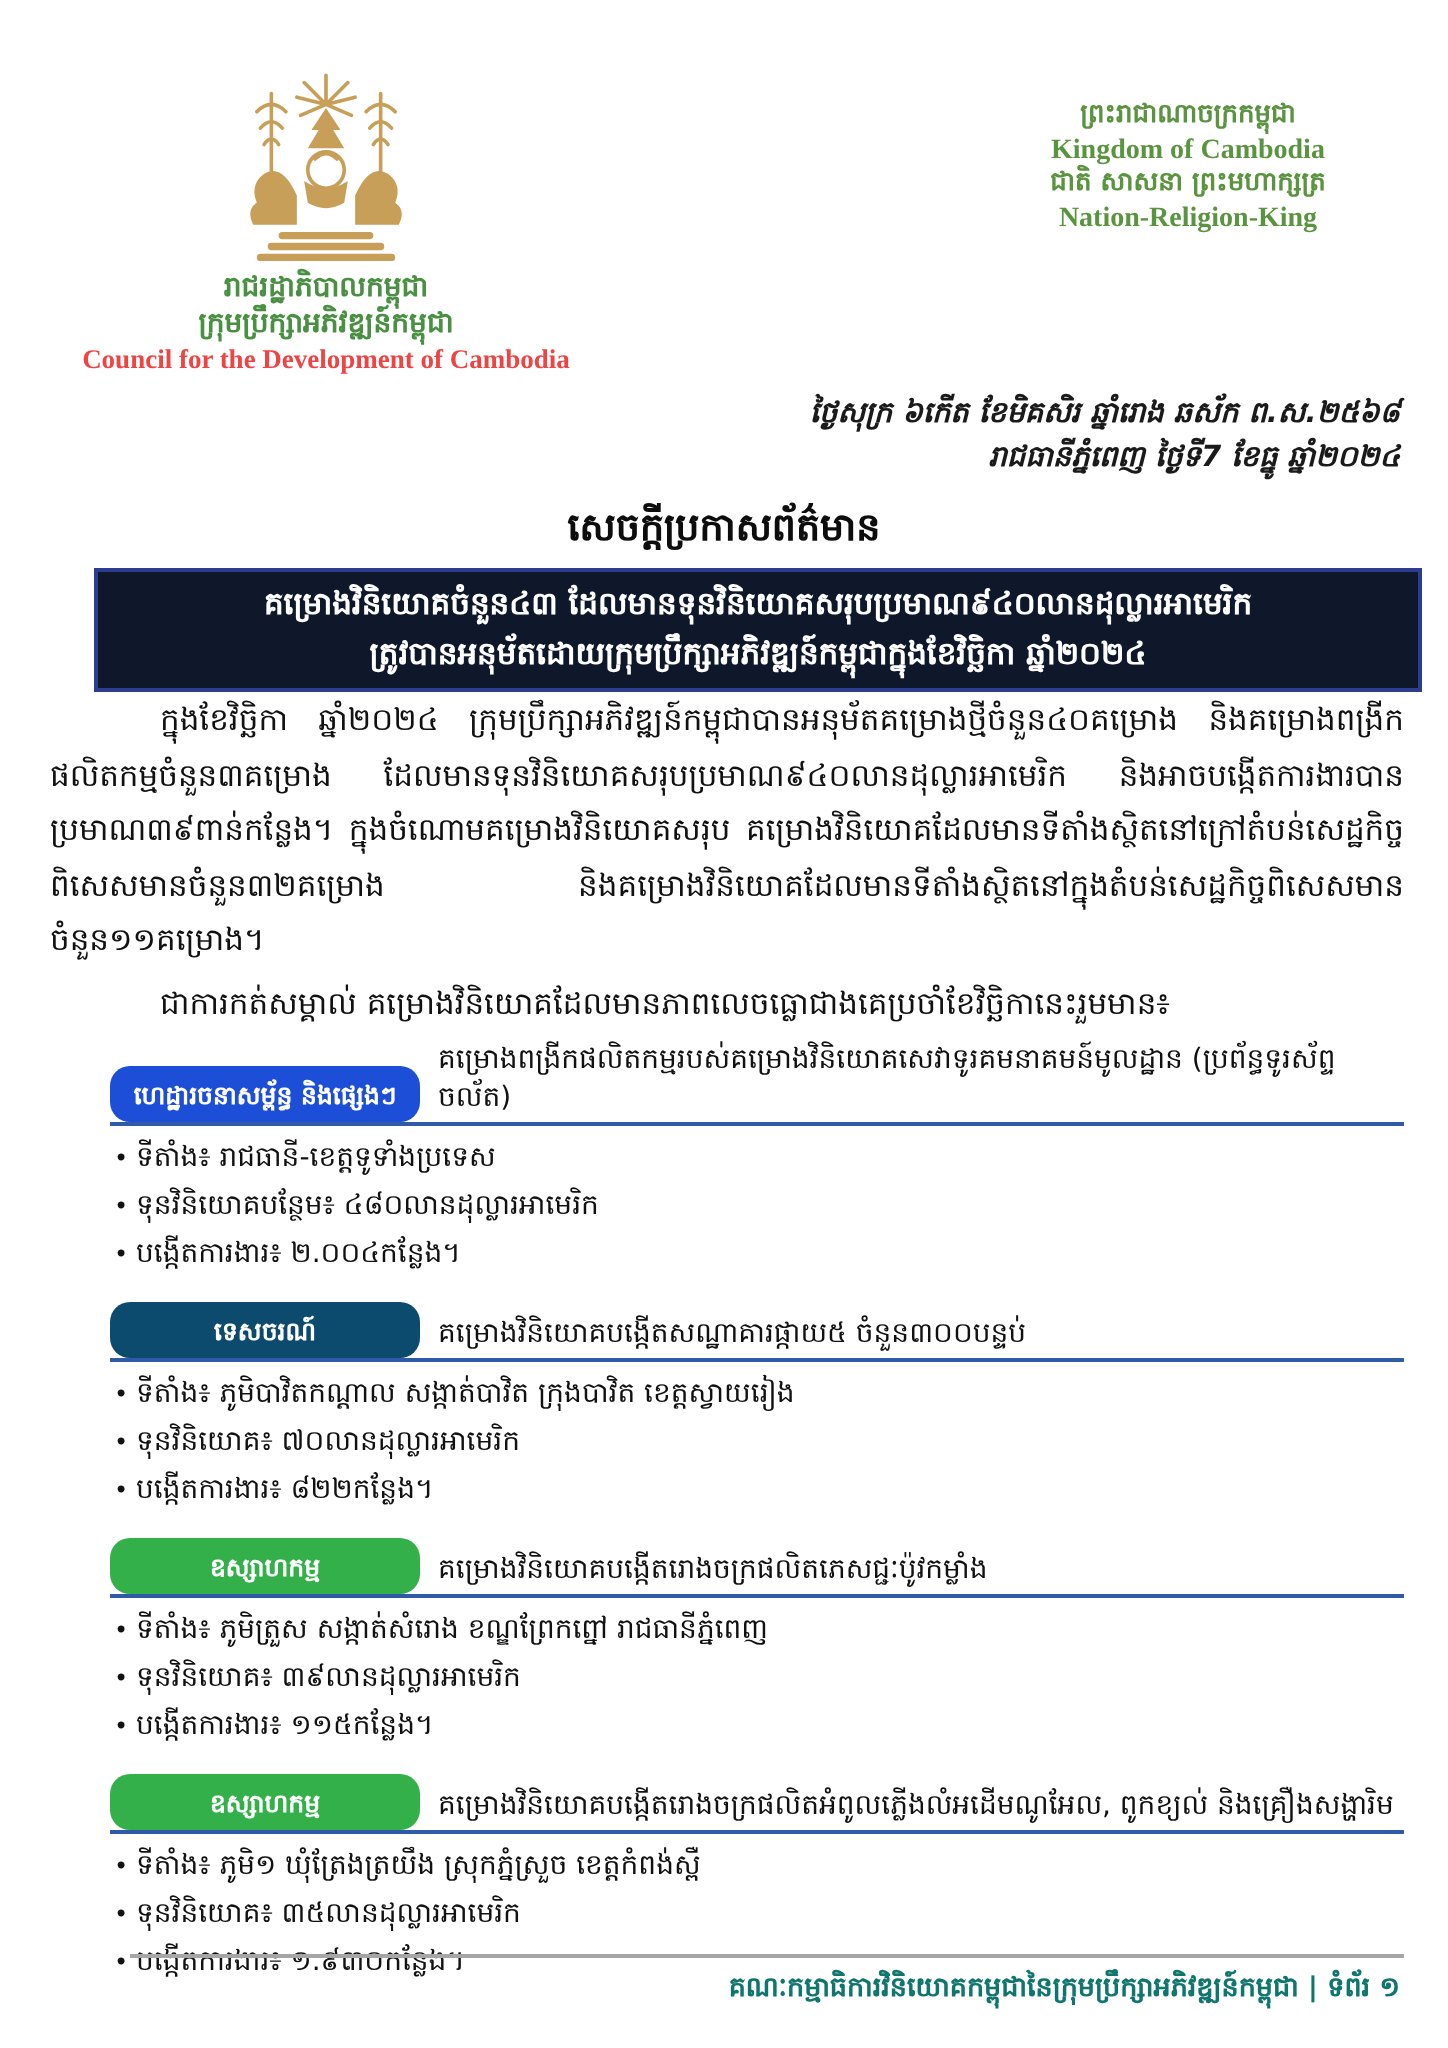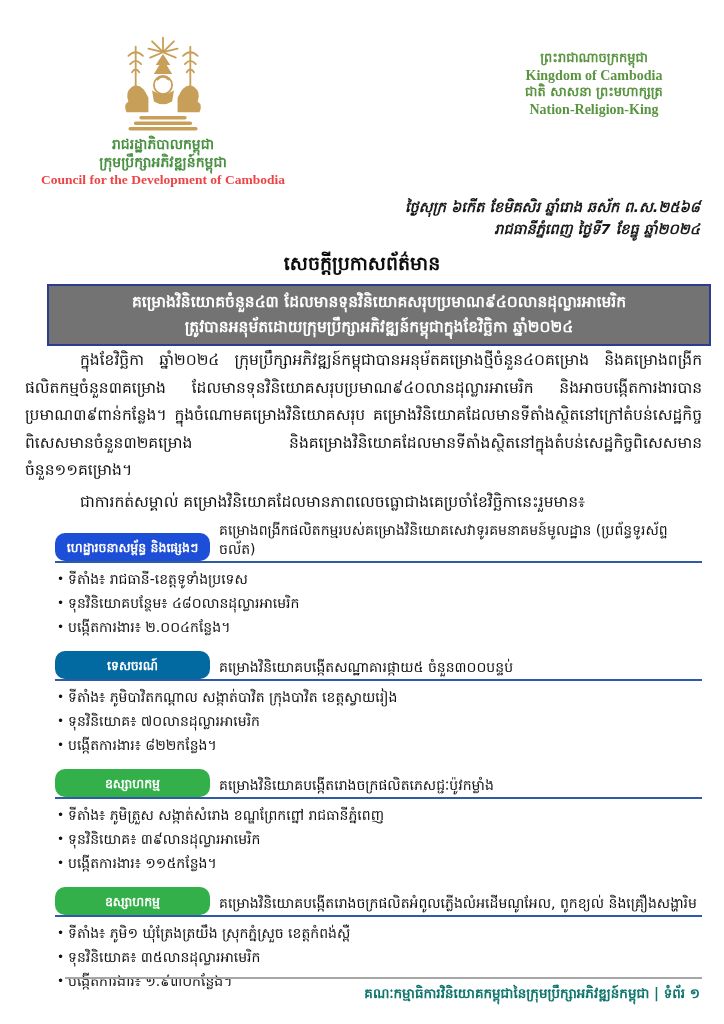--- a/index.html
+++ b/index.html
@@ -84,21 +84,21 @@
     <div class="en">Nation-Religion-King</div>
   </div>
 
   <div class="dateline">
     <div>ថ្ងៃសុក្រ ៦កើត ខែមិគសិរ ឆ្នាំរោង ឆស័ក ព.ស.២៥៦៨</div>
     <div>រាជធានីភ្នំពេញ ថ្ងៃទី7 ខែធ្នូ ឆ្នាំ២០២៤</div>
   </div>
 
   <div class="doc-title">សេចក្តីប្រកាសព័ត៌មាន</div>
 
-  <div class="banner" style="background-color: #737373;">
+  <div class="banner" style="background-color: #0f172a;">
     <div>គម្រោងវិនិយោគចំនួន៤៣ ដែលមានទុនវិនិយោគសរុបប្រមាណ៩៤០លានដុល្លារអាមេរិក</div>
     <div>ត្រូវបានអនុម័តដោយក្រុមប្រឹក្សាអភិវឌ្ឍន៍កម្ពុជាក្នុងខែវិច្ឆិកា ឆ្នាំ២០២៤</div>
   </div>
 
   <div class="content">
     <p class="p1">ក្នុងខែវិច្ឆិកា ឆ្នាំ២០២៤ ក្រុមប្រឹក្សាអភិវឌ្ឍន៍កម្ពុជាបានអនុម័តគម្រោងថ្មីចំនួន៤០គម្រោង និងគម្រោងពង្រីកផលិតកម្មចំនួន៣គម្រោង ដែលមានទុនវិនិយោគសរុបប្រមាណ៩៤០លានដុល្លារអាមេរិក និងអាចបង្កើតការងារបានប្រមាណ៣៩ពាន់កន្លែង។ ក្នុងចំណោមគម្រោងវិនិយោគសរុប គម្រោងវិនិយោគដែលមានទីតាំងស្ថិតនៅក្រៅតំបន់សេដ្ឋកិច្ចពិសេសមានចំនួន៣២គម្រោង និងគម្រោងវិនិយោគដែលមានទីតាំងស្ថិតនៅក្នុងតំបន់សេដ្ឋកិច្ចពិសេសមានចំនួន១១គម្រោង។</p>
     <p class="p2">ជាការកត់សម្គាល់ គម្រោងវិនិយោគដែលមានភាពលេចធ្លោជាងគេប្រចាំខែវិច្ឆិកានេះរួមមាន៖</p>
 
     <div class="proj">
       <div class="proj-head">
@@ -116,21 +116,21 @@
           </li>
         <li>
             <span class="dot">•</span>
             <span>បង្កើតការងារ៖ ២.០០៤កន្លែង។</span>
           </li>
       </ul>
     </div>
 
     <div class="proj">
       <div class="proj-head">
-        <div class="tag" style="background-color: #0369a1;">ទេសចរណ៍</div>
+        <div class="tag" style="background-color: #0c4a6e;">ទេសចរណ៍</div>
         <div class="desc">គម្រោងវិនិយោគបង្កើតសណ្ឋាគារផ្កាយ៥ ចំនួន៣០០បន្ទប់</div>
       </div>
       <ul class="bullets">
         <li>
             <span class="dot">•</span>
             <span>ទីតាំង៖ ភូមិបាវិតកណ្ដាល សង្កាត់បាវិត ក្រុងបាវិត ខេត្តស្វាយរៀង</span>
           </li>
         <li>
             <span class="dot">•</span>
             <span>ទុនវិនិយោគ៖ ៧០លានដុល្លារអាមេរិក</span>

